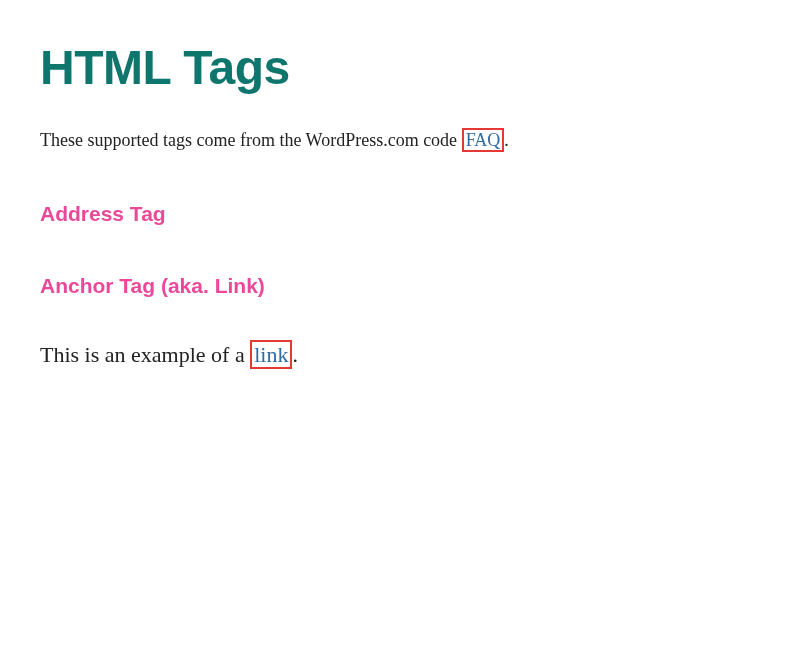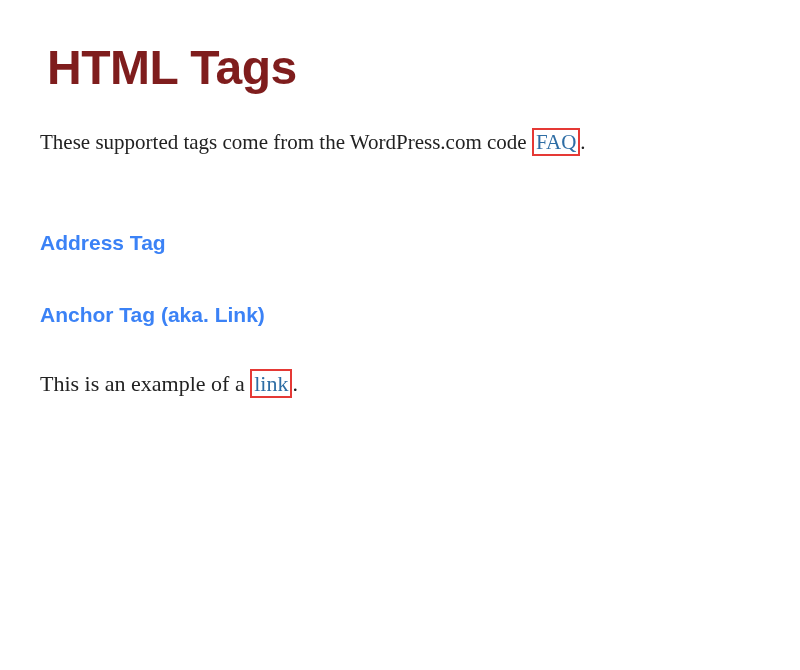--- a/index.html
+++ b/index.html
@@ -11,36 +11,35 @@
       font-family: Georgia, 'Times New Roman', serif;
       background: #ffffff;
       padding: 40px 40px 40px 40px;
       width: 800px;
       color: #222;
     }
     .page-title {
       font-family: 'Segoe UI', Arial, Helvetica, sans-serif;
       font-weight: 700;
       font-size: 48px;
-      color: #7f1d1d;
+      color: #0f766e;
       margin-bottom: 32px;
       letter-spacing: -0.5px;
-      margin-left: 7px;
     }
     .intro-paragraph {
-      font-size: 21px;
+      font-size: 18px;
       color: #222;
-      margin-bottom: 72px;
+      margin-bottom: 48px;
       line-height: 1.5;
     }
     .section-heading {
       font-family: 'Segoe UI', Arial, Helvetica, sans-serif;
       font-weight: 700;
       font-size: 21px;
-      color: #3b82f6;
+      color: #ec4899;
       margin-bottom: 40px;
     }
     .address-block {
       font-style: italic;
       font-size: 22px;
       color: #222;
       margin-bottom: 48px;
     }
     .address-line {
       margin-bottom: 18px;

